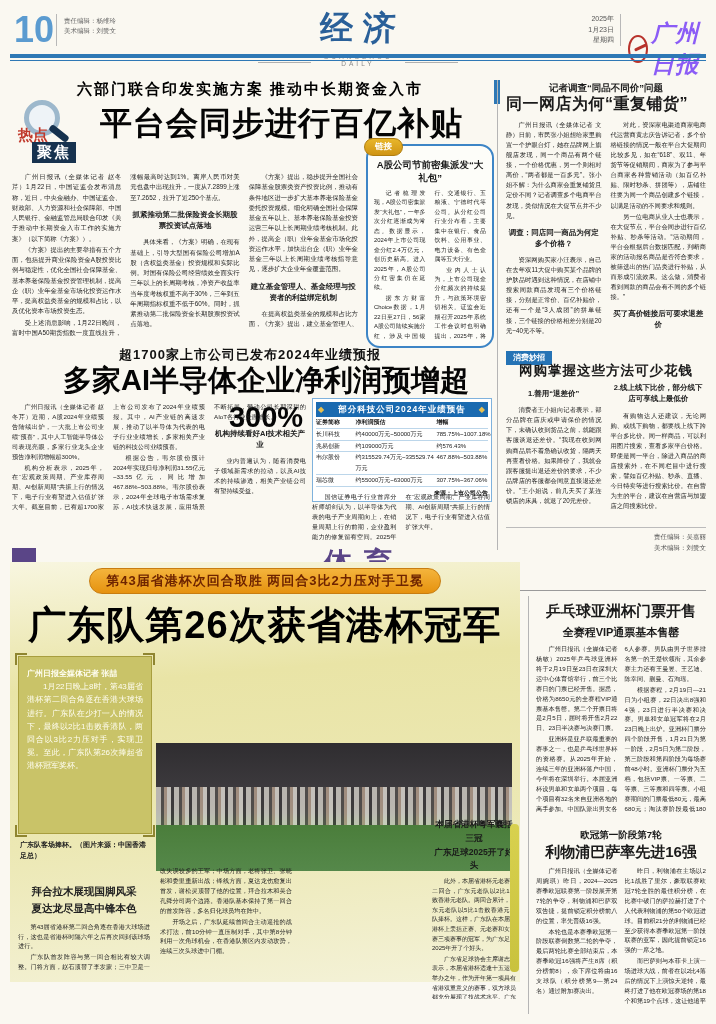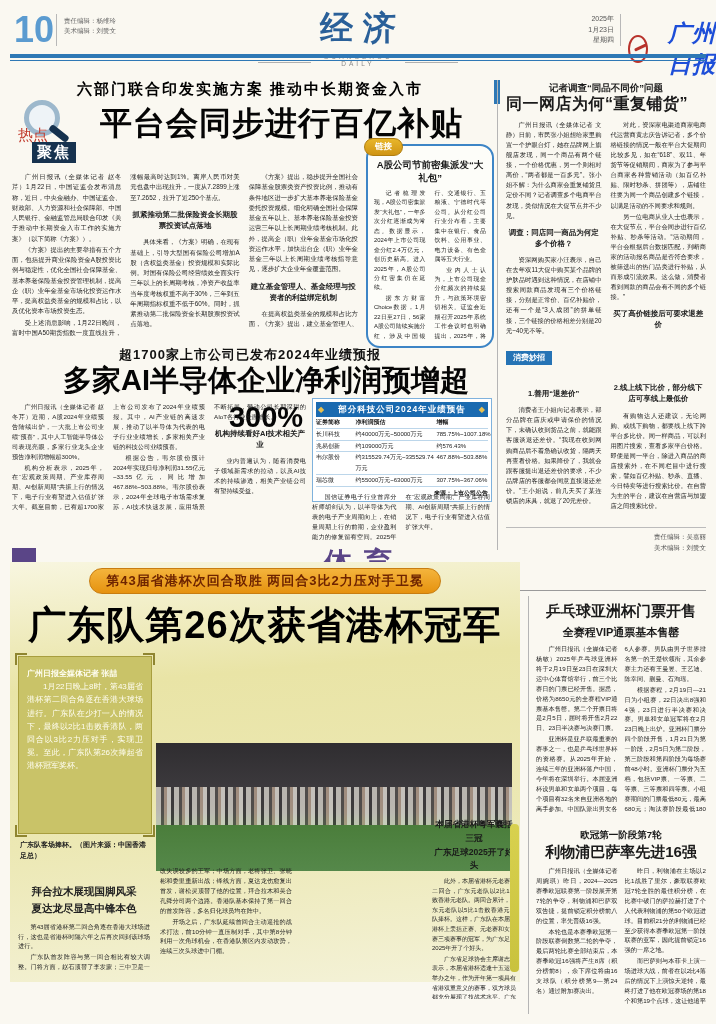--- a/index.html
+++ b/index.html
@@ -9,29 +9,29 @@
   
   .pagenum{font-size:36px;font-weight:900;color:#5b9bd0;line-height:1;}
   .mast-div{width:1px;background:#b8b8b8;}
   .ed-small{font-size:6.5px;color:#666;line-height:1.6;}
   .sec-title{font-size:33px;font-weight:900;color:#2a6099;letter-spacing:10px;font-family:"Liberation Serif","DejaVu Serif",serif;text-indent:10px;}
   .sec-en{font-size:6.5px;color:#8a8a8a;letter-spacing:3px;}
   .enline{height:1px;background:#b0b0b0;width:74px;margin-top:4px;}
   .date-block{font-size:7px;color:#555;text-align:right;line-height:1.5;}
   .logo-circle{width:24px;height:24px;border:2.5px solid #b8332c;border-radius:50%;position:relative;}
   .logo-circle:after{content:"";position:absolute;left:4px;top:9px;width:13px;height:3px;background:#b8332c;transform:rotate(-25deg);border-radius:2px;}
-  .brand{font-size:23px;font-weight:900;font-style:italic;color:#1d4ed8;font-family:"Liberation Serif","DejaVu Serif",serif;letter-spacing:1px;text-align:right;}
+  .brand{font-size:23px;font-weight:900;font-style:italic;color:#8b5cf6;font-family:"Liberation Serif","DejaVu Serif",serif;letter-spacing:1px;}
   .rule-thick{height:3.5px;background:#2e78b5;}
   .rule-thin{height:1.2px;background:#2e78b5;}
   
   .kicker1{font-size:15px;font-weight:900;text-align:center;letter-spacing:2px;color:#000;}
   .badge-wrap{width:78px;height:64px;}
   .mag{width:26px;height:26px;border:5px solid #9db8cc;border-radius:50%;background:#eef3f7;position:absolute;left:6px;top:0;}
   .mag-handle{position:absolute;left:30px;top:30px;width:22px;height:7px;background:#15314e;transform:rotate(38deg);border-radius:3px;}
-  .hot-red{position:absolute;left:0;top:26px;font-size:15px;font-weight:400;color:#c0392b;}
+  .hot-red{position:absolute;left:0;top:26px;font-size:15px;font-weight:700;color:#c0392b;}
   .hot-blue{position:absolute;left:14px;top:42px;background:#16324f;color:#fff;font-size:15px;font-weight:900;padding:1px 5px;letter-spacing:2px;}
   .headline1{font-size:32px;font-weight:900;color:#050505;letter-spacing:1px;line-height:1.1;}
   .bodycols{column-gap:9px;font-size:6.4px;line-height:1.6;text-align:justify;color:#222;overflow:hidden;}
   .bodycols p{margin:0 0 1px;text-indent:2em;}
   .bodycols .flow-sub{font-weight:900;text-align:center;text-indent:0;font-size:7.5px;margin:6px 0;line-height:1.5;}
   .c3{column-count:3;}
   .c2{column-count:2;}
   
   .linkbox{border:2px solid #3d85c6;border-radius:14px;background:#fdfdf9;}
   .linktab{position:absolute;left:-4px;top:-8px;background:linear-gradient(#e8b62a,#cf9413);color:#fff;font-size:8.5px;font-weight:900;padding:2px 10px;border-radius:9px;border:1px solid #b07d0e;}
@@ -207,20 +207,21 @@
   <div class="abs bodycols c2" style="left:506px;top:120px;width:200px;height:218px;font-size:6.3px;">
       <p>广州日报讯（全媒体记者 文静）日前，市民张小姐想给家里购置一个护眼台灯，她在品牌网上旗舰店发现，同一个商品有两个链接，一个价格优惠，另一个则相对高价，“两者都是一百多元”。张小姐不解：为什么商家会重复铺货且定价不同？记者调查多个电商平台发现，类似情况在大促节点并不少见。</p>
       <p class="flow-sub">调查：同店同一商品为何定多个价格？</p>
       <p>资深网购买家小汪表示，自己在去年双11大促中购买某个品牌的护肤品时遇到这种情况，在店铺中搜索同款商品发现有三个价格链接，分别是正常价、百亿补贴价，还有一个是“3人成团”的拼单链接，三个链接的价格相差分别是20元~40元不等。</p>
       <p>对此，资深家电渠道商家电商代运营商黄志庆告诉记者，多个价格链接的情况一般在平台大促期间比较多见，如在“618”、双11、年货节等促销期间，商家为了参与平台商家各种营销活动（如百亿补贴、限时秒杀、拼团等），店铺往往要为同一个商品创建多个链接，以满足活动的不同要求和规则。</p>
       <p>另一位电商从业人士也表示，在大促节点，平台会同步进行百亿补贴、秒杀等活动。“活动期间，平台会根据后台数据匹配，判断商家的活动报名商品是否符合要求，被筛选出的热门品类进行补贴，从而形成引流效果。这么做，消费者看到同款的商品会有不同的多个链接。”</p>
       <p class="flow-sub">买了高价链接后可要求退差价</p>
     </div>
 
   <div class="abs" style="left:506px;top:346px;"><span class="tipbadge">消费妙招</span></div>
+  <div class="abs headline4" style="left:506px;top:362px;width:200px;">网购掌握这些方法可少花钱</div>
   <div class="abs bodycols c2" style="left:506px;top:382px;width:200px;height:140px;font-size:6.3px;">
       <p class="flow-sub">1.善用“退差价”</p>
       <p>消费者王小姐向记者表示，部分品牌在店庆或申请保价的情况下，未确认收到货品之前，就能跟客服谈退还差价。“我现在收到网购商品后不着急确认收货，隔两天再查看价格。如果降价了，我就会跟客服提出退还差价的要求，不少品牌店的客服都会同意直接退还差价。”王小姐说，前几天买了某连锁店的床具，就退了20元差价。</p>
       <p class="flow-sub">2.线上线下比价，部分线下店可享线上最低价</p>
       <p>有购物达人还建议，无论网购、或线下购物，都要线上线下跨平台多比价。同一样商品，可以利用图片搜索，查看多家平台价格。即使是同一平台，除进入商品的商店搜索外，在不同栏目中进行搜索，譬如百亿补贴、秒杀、直播、今日特卖等进行搜索比价。在自营为主的平台，建议在自营店与加盟店之间搜索比价。</p>
     </div>
 
   <div class="abs" style="left:506px;top:527px;width:200px;border-top:1px solid #bbb;"></div>
   <div class="abs credits" style="left:506px;top:531px;width:200px;">
     <div>责任编辑：吴嘉丽</div>

